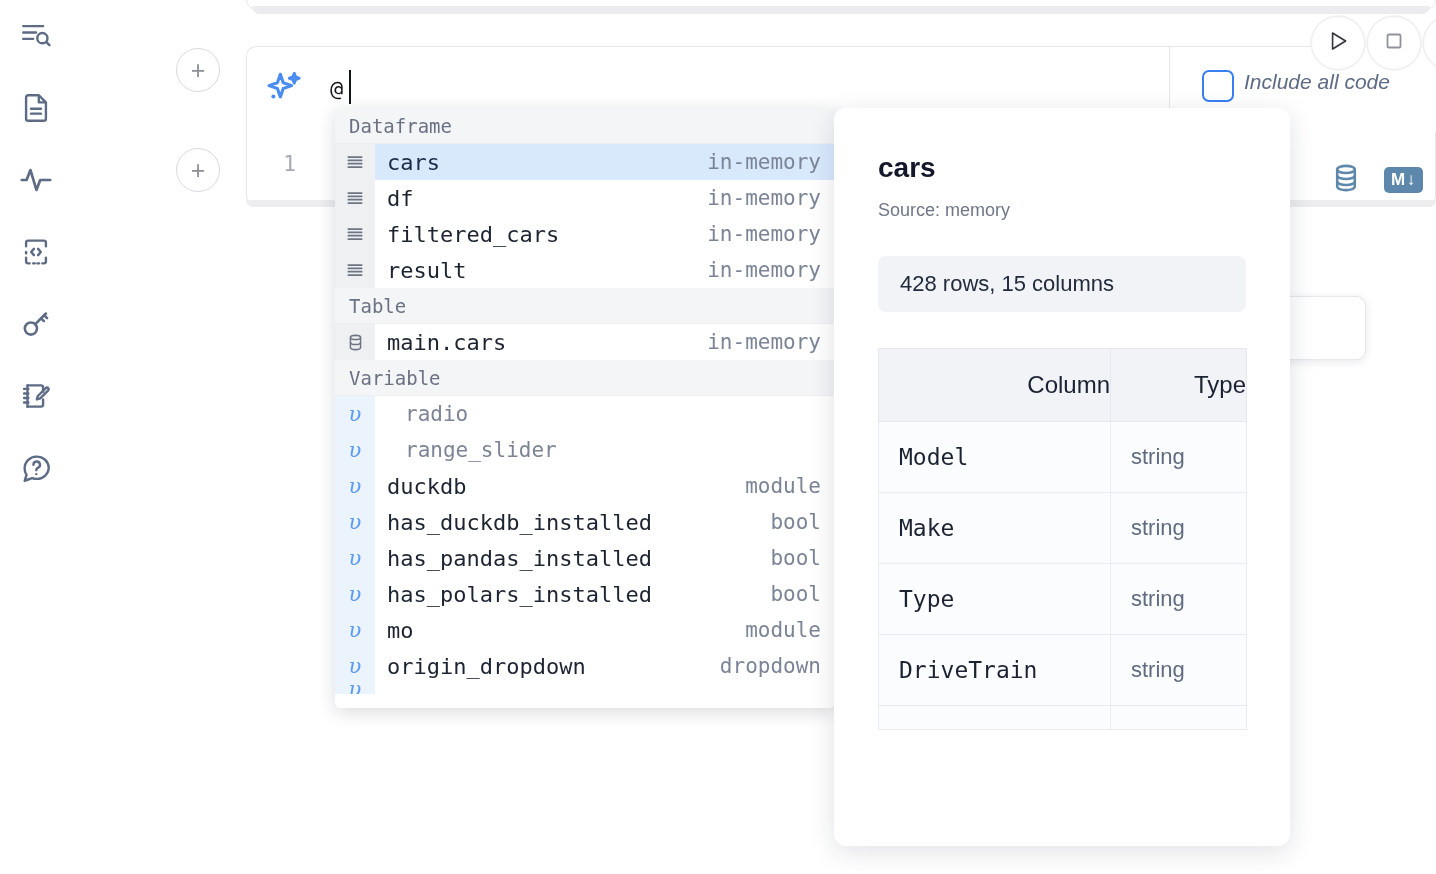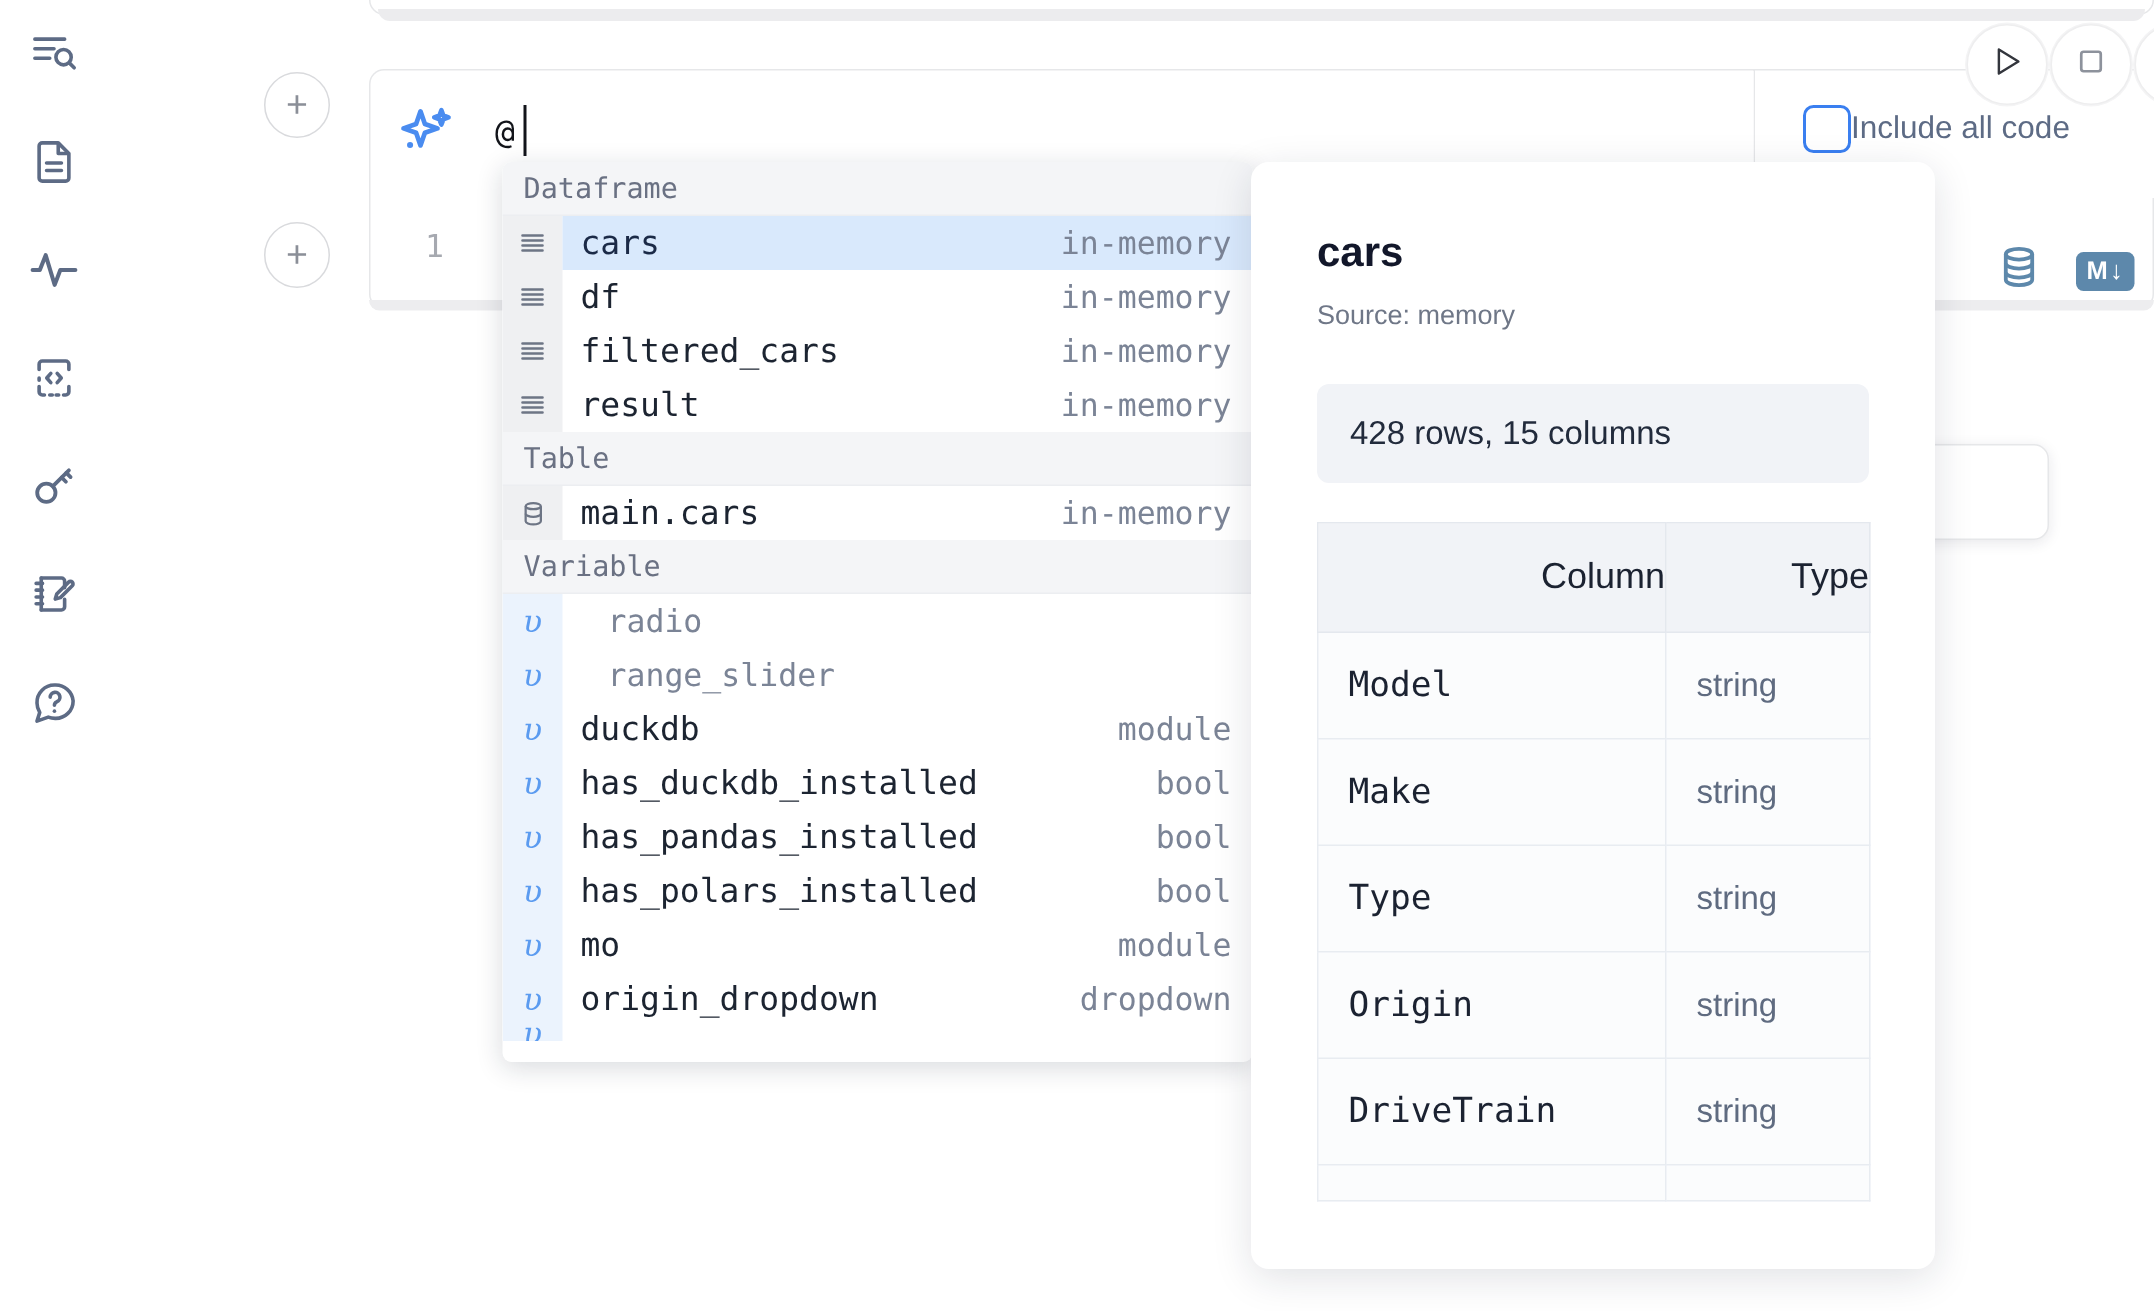--- a/index.html
+++ b/index.html
@@ -55,21 +55,21 @@
   .caret{
     position:absolute; left:349px; top:70px; width:2px; height:34px;
     background:#12141a;
   }
   .ai-right{
     position:absolute; left:1170px; top:46px; width:266px; height:86px;
     background:#ffffff; border-top:1px solid #e6e7e9;
   }
   .chk-row{
     position:absolute; left:1202px; top:70px;
-    display:flex; align-items:center; 
+    display:flex; align-items:flex-start; gap:10px;font-style:italic;
   }
   .chk-box{
     width:32px; height:32px; border:2.5px solid #3a7ff0; border-radius:7px;
     background:#fff; cursor:pointer;
   }
   .chk-label{ font-size:21px; color:#5d6b85; white-space:nowrap; }
 
   .round-btn{
     position:absolute; top:16px; width:54px; height:54px; border-radius:50%;
     background:#ffffff; border:1px solid #eeeeef;
@@ -156,21 +156,21 @@
   }
   .doc-title{
     position:absolute; left:44px; top:44px;
     font-size:28px; font-weight:700; color:#12172a;
   }
   .doc-source{
     position:absolute; left:44px; top:92px;
     font-size:18px; color:#6f7787;
   }
   .doc-pill{
-    position:absolute; left:44px; top:148px; width:368px; height:66px;
+    position:absolute; left:44px; top:148px; width:368px; height:56px;
     background:#f1f3f7; border-radius:8px;
     display:flex; align-items:center; padding-left:22px;
     font-size:22px; color:#222b3c;
   }
   .doc-table{
     position:absolute; left:44px; top:240px; width:368px;
     border-collapse:collapse; table-layout:fixed;
   }
   .doc-table th{
     background:#f1f3f7; border:1px solid #e4e8ee;
@@ -469,24 +469,20 @@
           </tr>
           <tr>
             <td class="col">Make</td>
             <td class="typ">string</td>
           </tr>
           <tr>
             <td class="col">Type</td>
             <td class="typ">string</td>
           </tr>
           <tr>
-            <td class="col">Origin</td>
-            <td class="typ">string</td>
-          </tr>
-          <tr>
             <td class="col">DriveTrain</td>
             <td class="typ">string</td>
           </tr>
           <tr class="doc-clip-row">
             <td></td>
             <td></td>
           </tr>
         </tbody>
     </table>
   </div>

